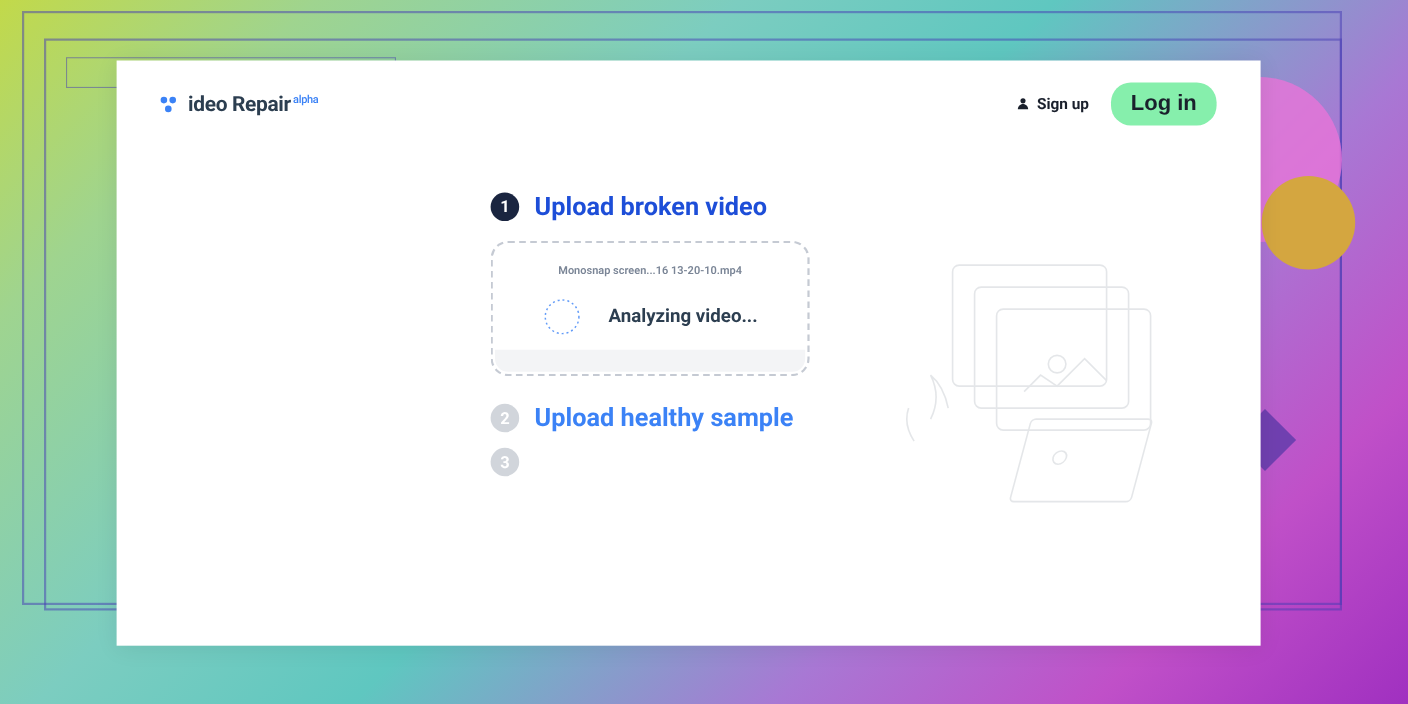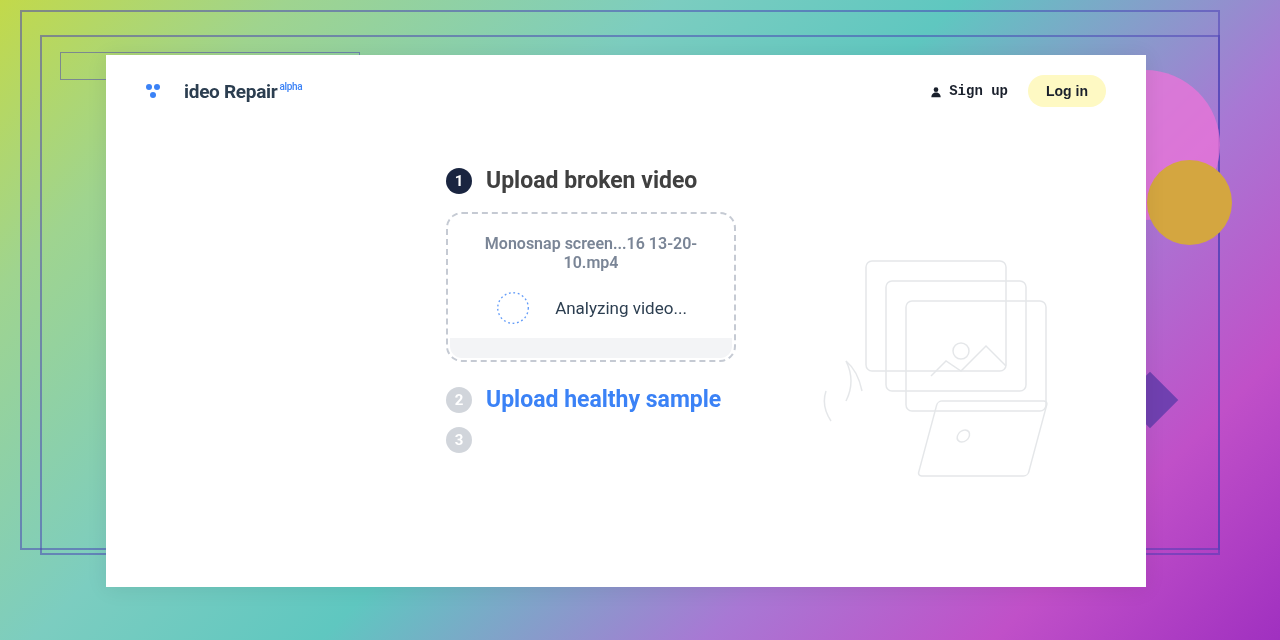--- a/index.html
+++ b/index.html
@@ -84,21 +84,21 @@
     .header {
       display: flex;
       justify-content: space-between;
       align-items: center;
       padding: 20px 40px;
     }
     
     .logo {
       display: flex;
       align-items: center;
-      gap: 20px;
+      gap: 7px;
     }
     
     .logo-icon {
       display: flex;
       align-items: center;
       position: relative;
       width: 18px;
       height: 18px;
     }
     
@@ -129,40 +129,39 @@
     }
     
     .nav-right {
       display: flex;
       align-items: center;
       gap: 20px;
     }
     
     .signup-link {
       display: flex;
-      align-items: flex-end;
+      align-items: flex-start;
       gap: 6px;
       font-size: 14px;
       font-weight: 700;
       color: #1a202c;
       cursor: pointer;
-      font-family: Liberation Mono, monospace;
     }
     
     .user-icon {
       width: 14px;
       height: 14px;
     }
     
     .login-btn {
-      background: #fef9c3;
+      background: #86efac;
       border: none;
       padding: 8px 18px;
       border-radius: 18px;
-      font-size: 14px;
+      font-size: 20px;
       font-weight: 700;
       color: #1a202c;
       cursor: pointer;
     }
     
     .content {
       position: relative;
       padding: 40px 0 0 0;
       display: flex;
       flex-direction: column;
@@ -201,35 +200,35 @@
     .step-number.inactive {
       background: #d1d5db;
       color: white;
     }
     
     .step-title {
       font-size: 23px;
       font-weight: 700;
     }
     
-    .step-title.active { color: #404040; }
+    .step-title.active { color: #1d4ed8; }
     .step-title.inactive { color: #3b82f6; }
     
     .dropzone {
       border: 2px dashed #c5cad3;
       border-radius: 16px;
       padding: 20px 28px 8px 28px;
       margin: 18px 0 24px 0;
       width: 290px;
       background: white;
     }
     
     .filename {
       text-align: center;
-      font-size: 16px;
+      font-size: 10px;
       font-weight: 600;
       color: #7a8596;
       margin-bottom: 18px;
     }
     
     .analyzing-row {
       display: flex;
       align-items: center;
       gap: 24px;
       justify-content: center;
@@ -243,21 +242,21 @@
       position: relative;
     }
     
     .spinner svg {
       width: 36px;
       height: 36px;
     }
     
     .analyzing-text {
       font-size: 17px;
-      font-weight: 400;
+      font-weight: 700;
       color: #2c3e50;
     }
     
     .progress-bar {
       height: 20px;
       background: #f3f4f6;
       border-radius: 0 0 12px 12px;
       margin: 0 -26px -6px -26px;
     }
     

